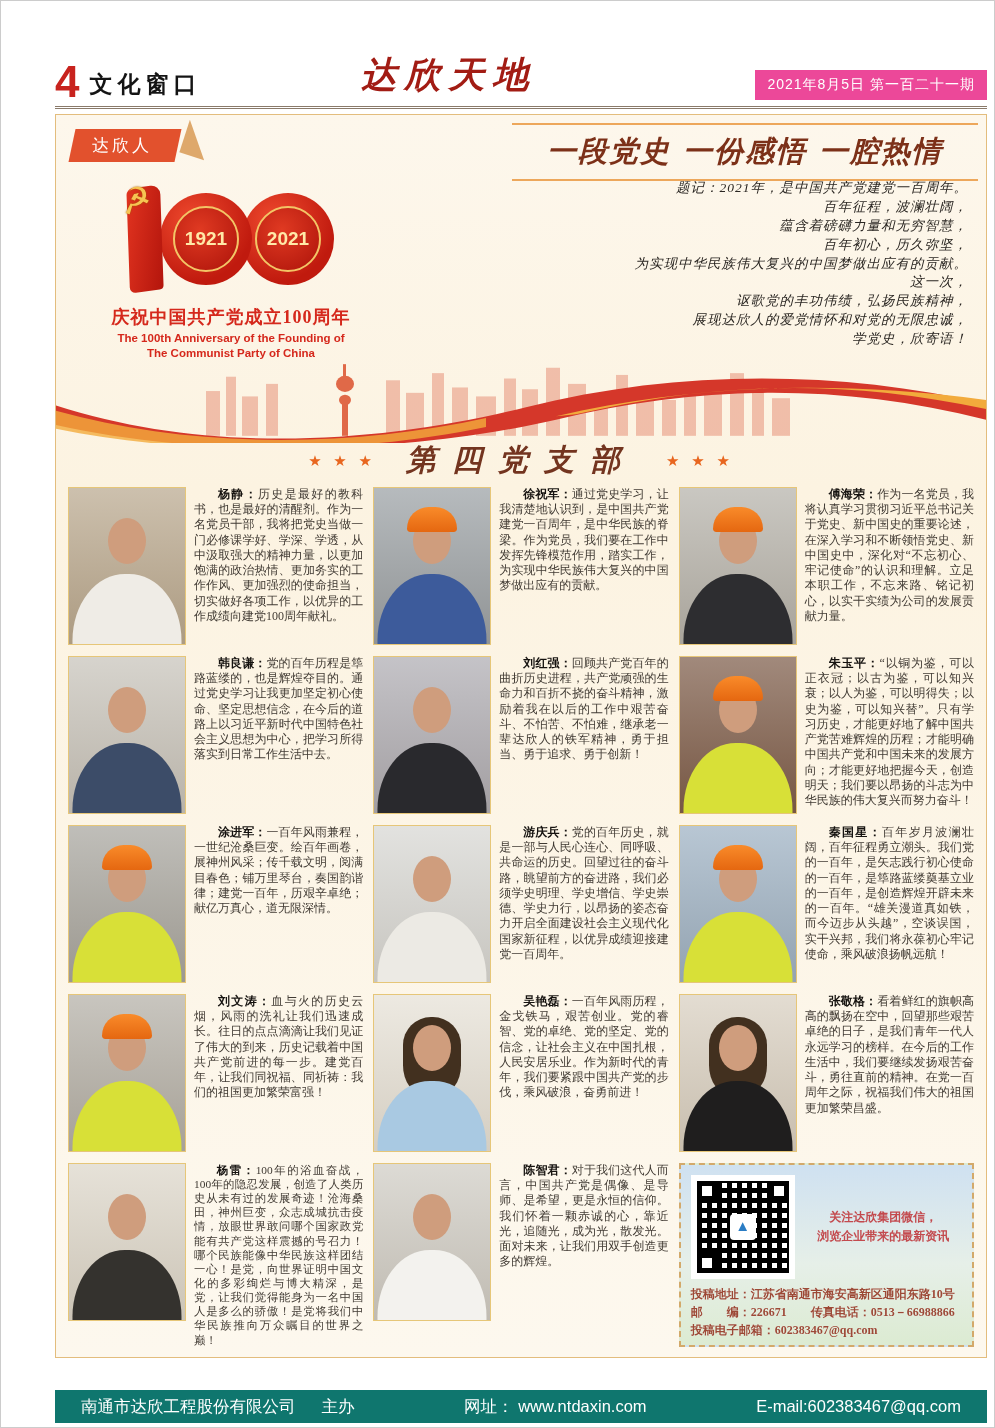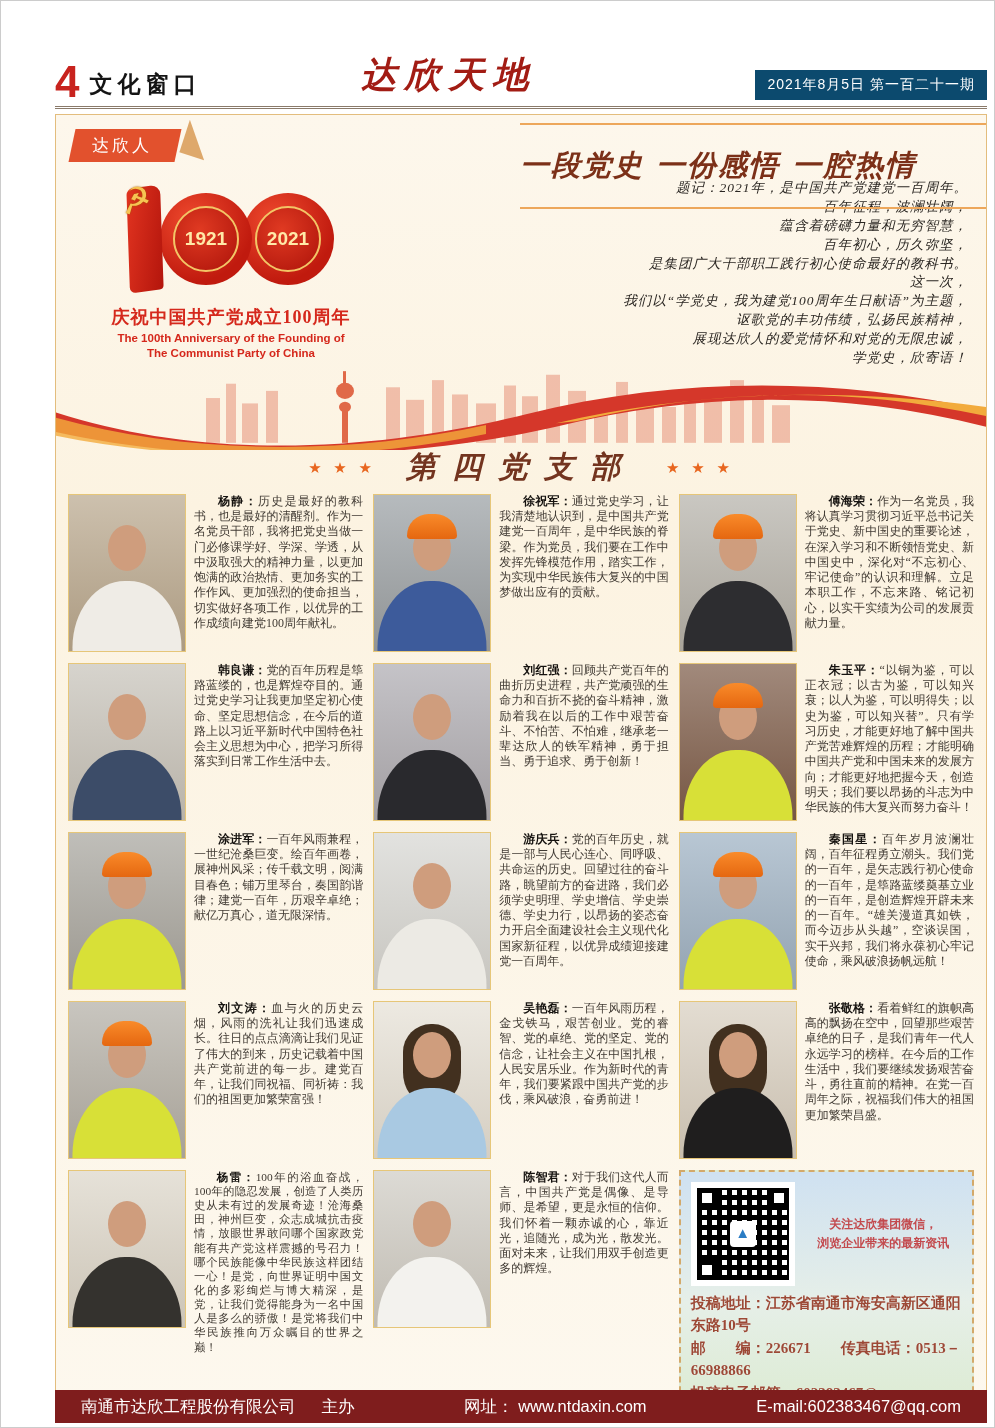--- a/index.html
+++ b/index.html
@@ -10,40 +10,40 @@
 
   
   .hdr{display:flex;align-items:flex-end;justify-content:space-between;
        padding-top:50px;border-bottom:3px double #8a7a6a;padding-bottom:6px;}
   .hdr-left{display:flex;align-items:flex-end;gap:10px;}
   .pageno{font-size:44px;line-height:.85;font-weight:bold;color:#c8231e;
           font-family:"Liberation Sans",sans-serif;}
   .secname{font-size:23px;font-weight:bold;color:#141414;letter-spacing:5px;}
   .masthead{font-size:36px;font-weight:bold;font-style:italic;color:#a21c14;
             letter-spacing:8px;font-family:"DejaVu Serif",serif;transform:translateX(-30px);}
-  .issue{background:#0c4a6e;color:#ffffff;font-family:"Liberation Sans",sans-serif;
+  .issue{background:#ec4899;color:#ffffff;font-family:"Liberation Sans",sans-serif;
          font-size:14px;padding:6px 12px;letter-spacing:1px;}
 
   
   .panel{margin-top:5px;border:1px solid #e3bd7d;
          background:linear-gradient(180deg,#fdf7ec 0%,#fcf3e1 30%,#fdf8ee 100%);
          box-sizing:border-box;position:relative;}
 
   
   .bannertop{position:relative;height:56px;}
   .tag{position:absolute;left:16px;top:14px;background:#e2512d;color:#fff;
        font-size:17px;letter-spacing:3px;padding:5px 26px 5px 20px;
        transform:skewX(-12deg);}
   .tag b{display:inline-block;transform:skewX(12deg);font-weight:normal;}
   .tag-fold{position:absolute;left:128px;top:8px;width:0;height:0;
             border-left:26px solid #d89a55;border-top:34px solid transparent;
             transform:rotate(18deg);opacity:.85;}
-  .btitle{position:absolute;right:0;top:8px;width:466px;text-align:left;
+  .btitle{position:absolute;right:8px;top:8px;width:466px;text-align:center;
           border-top:2px solid #eda75b;border-bottom:2px solid #eda75b;
-          padding:21px 0;font-size:29px;font-weight:bold;font-style:italic;
+          padding:7px 0;font-size:29px;font-weight:bold;font-style:italic;
           color:#7c3018;letter-spacing:2px;font-family:"DejaVu Serif",serif;}
 
   
   .midrow{display:flex;margin-top:4px;}
   .logocol{width:350px;flex:none;text-align:center;padding-top:8px;}
   .logo100{display:flex;align-items:center;justify-content:center;height:112px;}
   .one{position:relative;width:34px;height:104px;background:linear-gradient(100deg,#e23420,#b3150c);
        border-radius:6px 10px 4px 6px;transform:rotate(-8deg) skewX(-6deg);margin-right:-2px;z-index:3;}
   .sickle{position:absolute;top:-8px;left:-6px;font-size:34px;color:#f6c453;
           text-shadow:0 0 2px #a05a00;transform:rotate(-10deg);}
@@ -99,24 +99,24 @@
   .qrbox{width:104px;height:104px;background:#ffffff;flex:none;padding:6px;box-sizing:border-box;}
   .qr{position:relative;width:92px;height:92px;
       background:repeating-linear-gradient(0deg,#000 0 5px,transparent 5px 10px),
                  repeating-linear-gradient(90deg,#000 0 5px,#fff 5px 10px);}
   .fin{position:absolute;width:20px;height:20px;background:#fff;border:5px solid #000;box-sizing:border-box;}
   .fin.tl{top:0;left:0;} .fin.tr{top:0;right:0;} .fin.bl{bottom:0;left:0;}
   .qlogo{position:absolute;top:50%;left:50%;transform:translate(-50%,-50%);
          width:26px;height:26px;background:#fff;border-radius:4px;display:flex;
          align-items:center;justify-content:center;color:#2a7cc4;font-size:15px;}
   .qrcap{flex:1;text-align:center;color:#c34a4e;font-weight:bold;font-size:12px;line-height:1.6;}
-  .qraddr{color:#9c4936;font-weight:bold;font-size:15px;line-height:1.5;text-shadow:0 0 1px rgba(255,255,255,.8);}
-
-  
-  .footer{position:absolute;left:54px;bottom:4px;width:932px;height:33px;background:#7f1d1d;
+  .qraddr{color:#9c4936;font-weight:bold;font-size:12px;line-height:1.5;text-shadow:0 0 1px rgba(255,255,255,.8);}
+
+  
+  .footer{position:absolute;left:54px;bottom:4px;width:932px;height:33px;background:#0f766e;
           color:#ffffff;display:flex;align-items:center;justify-content:space-between;
           padding:0 26px;box-sizing:border-box;font-family:"Liberation Sans",sans-serif;
           font-size:16.5px;}
   .footer .pub b{font-weight:normal;margin-left:26px;}
 
   
   .ph0{--bg:#b9a88e;--fig:#efece6;} .ph1{--bg:#9aa0a4;--fig:#3d5b9b;}
   .ph2{--bg:#b5b2aa;--fig:#2d2d30;} .ph3{--bg:#c7c3ba;--fig:#3c4c68;}
   .ph4{--bg:#aeacb2;--fig:#29292d;} .ph5{--bg:#7d5c49;--fig:#d8e037;}
   .ph6{--bg:#a7a59e;--fig:#d8e037;} .ph7{--bg:#d7d7d3;--fig:#eceae4;}
@@ -165,23 +165,22 @@
             <div>The 100th Anniversary of the Founding of</div>
             <div>The Communist Party of China</div>
           </div>
         </div>
         <div class="forecol">
           <div class="foreword">
             <div>题记：2021年，是中国共产党建党一百周年。</div>
             <div>百年征程，波澜壮阔，</div>
             <div>蕴含着磅礴力量和无穷智慧，</div>
             <div>百年初心，历久弥坚，</div>
-            <div>是集团广大干部职工践行初心使命最好的教科书。</div>
+            <div>为实现中华民族伟大复兴的中国梦做出应有的贡献。</div>
             <div>这一次，</div>
-            <div>我们以“学党史，我为建党100周年生日献语”为主题，</div>
             <div>讴歌党的丰功伟绩，弘扬民族精神，</div>
             <div>展现达欣人的爱党情怀和对党的无限忠诚，</div>
             <div>学党史，欣寄语！</div>
           </div>
         </div>
       </div>
 
       <svg class="skyline" viewBox="0 0 930 96" preserveAspectRatio="none">
         <g fill="#e8927a" opacity="0.55">
           <rect x="150" y="38" width="14" height="50"></rect>

